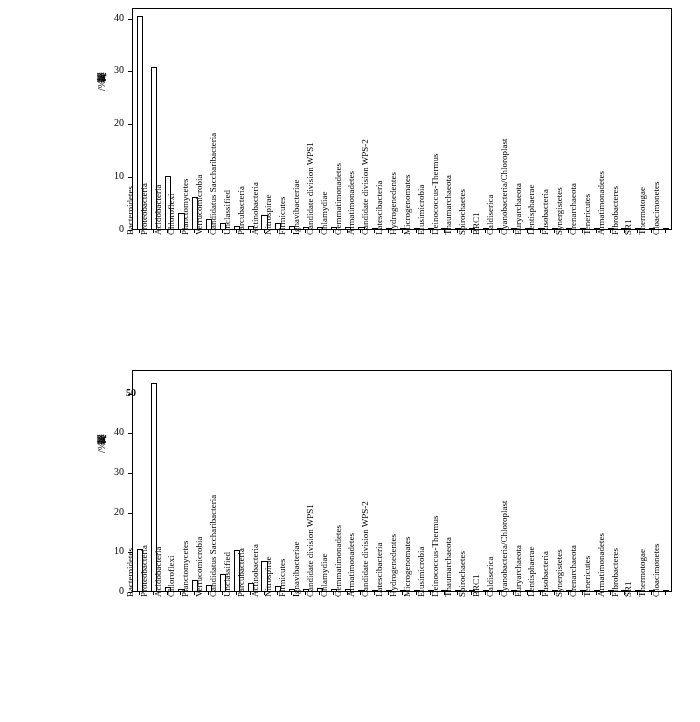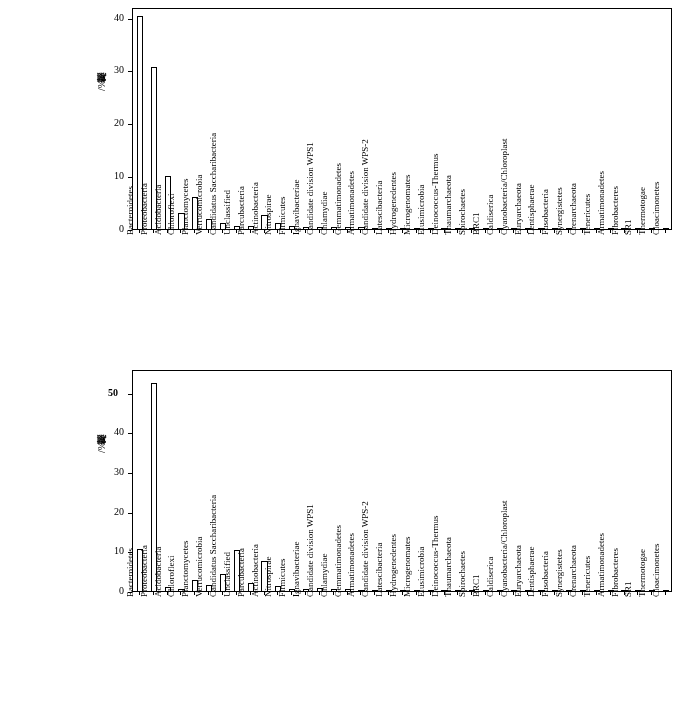--- a/index.html
+++ b/index.html
@@ -223,21 +223,21 @@
         <div class="ytick" style="left: 90px; top: 223px;">0</div>
         <div class="ytickmark" style="left: 128px; top: 230px;"></div>
         <div class="ytick" style="left: 90px; top: 183.357px;">10</div>
         <div class="ytickmark" style="left: 128px; top: 190.357px;"></div>
         <div class="ytick" style="left: 90px; top: 143.714px;">20</div>
         <div class="ytickmark" style="left: 128px; top: 150.714px;"></div>
         <div class="ytick" style="left: 90px; top: 104.071px;">30</div>
         <div class="ytickmark" style="left: 128px; top: 111.071px;"></div>
         <div class="ytick" style="left: 90px; top: 64.4286px;">40</div>
         <div class="ytickmark" style="left: 128px; top: 71.4286px;"></div>
-        <div class="ytick" style="left: 84px; top: 24.7857px; font-weight: bold;">50</div>
+        <div class="ytick" style="left: 102px; top: 24.7857px; font-weight: bold;">50</div>
         <div class="ytickmark" style="left: 128px; top: 31.7857px;"></div>
       </div>
     <div class="xlabels" id="xlabels-b">
         <div class="xtickmark" style="left: 138.923px; top: 230px;"></div>
         <div class="xlab" style="left: 134.923px; top: 235px;">Bacteroidetes</div>
         <div class="xtickmark" style="left: 152.769px; top: 230px;"></div>
         <div class="xlab" style="left: 148.769px; top: 235px;">Proteobacteria</div>
         <div class="xtickmark" style="left: 166.615px; top: 230px;"></div>
         <div class="xlab" style="left: 162.615px; top: 235px;">Acidobacteria</div>
         <div class="xtickmark" style="left: 180.462px; top: 230px;"></div>

